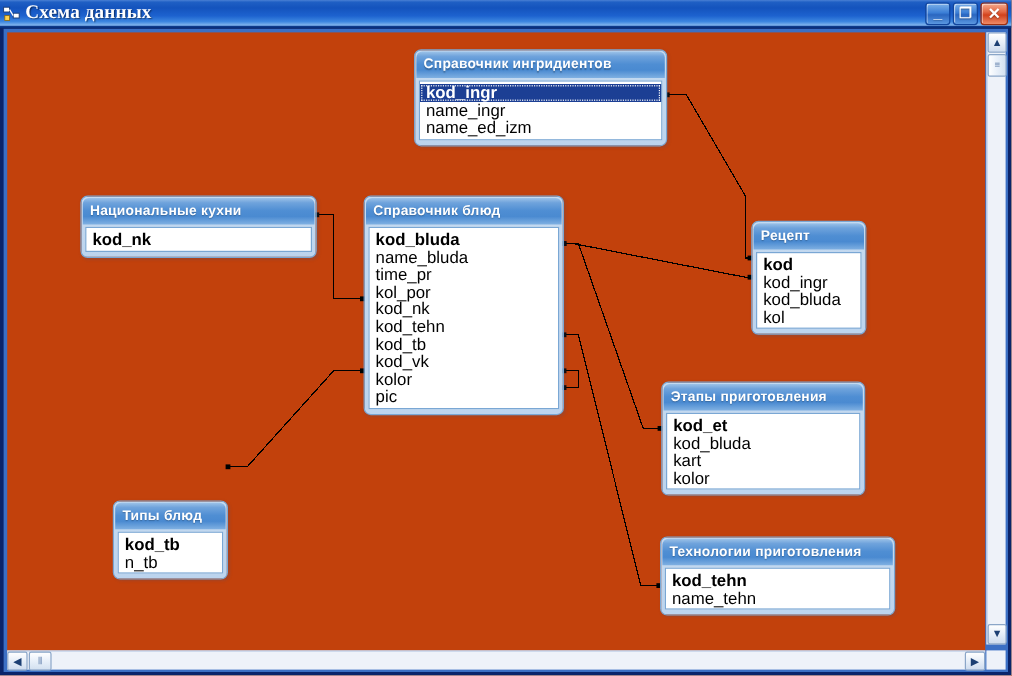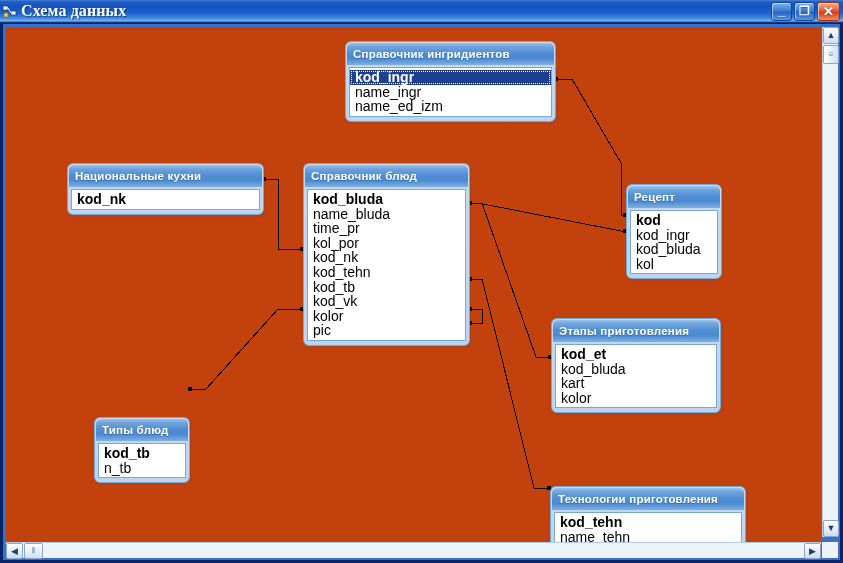--- a/index.html
+++ b/index.html
@@ -294,21 +294,21 @@
               <div class="fld">kolor</div>
             </div>
           </div>
           <div class="tbl" style="left: 88px; top: 350px; width: 96px; margin-top: 40px;">
             <div class="tbl-hd">Типы блюд</div>
             <div class="tbl-body">
               <div class="fld pk">kod_tb</div>
               <div class="fld">n_tb</div>
             </div>
           </div>
-          <div class="tbl" style="left: 544px; top: 420px; width: 196px; margin-top: 39px;">
+          <div class="tbl" style="left: 544px; top: 420px; width: 196px;">
             <div class="tbl-hd">Технологии приготовления</div>
             <div class="tbl-body">
               <div class="fld pk">kod_tehn</div>
               <div class="fld">name_tehn</div>
             </div>
           </div>
         </div>
     </div>
 
     <div id="vscroll">

